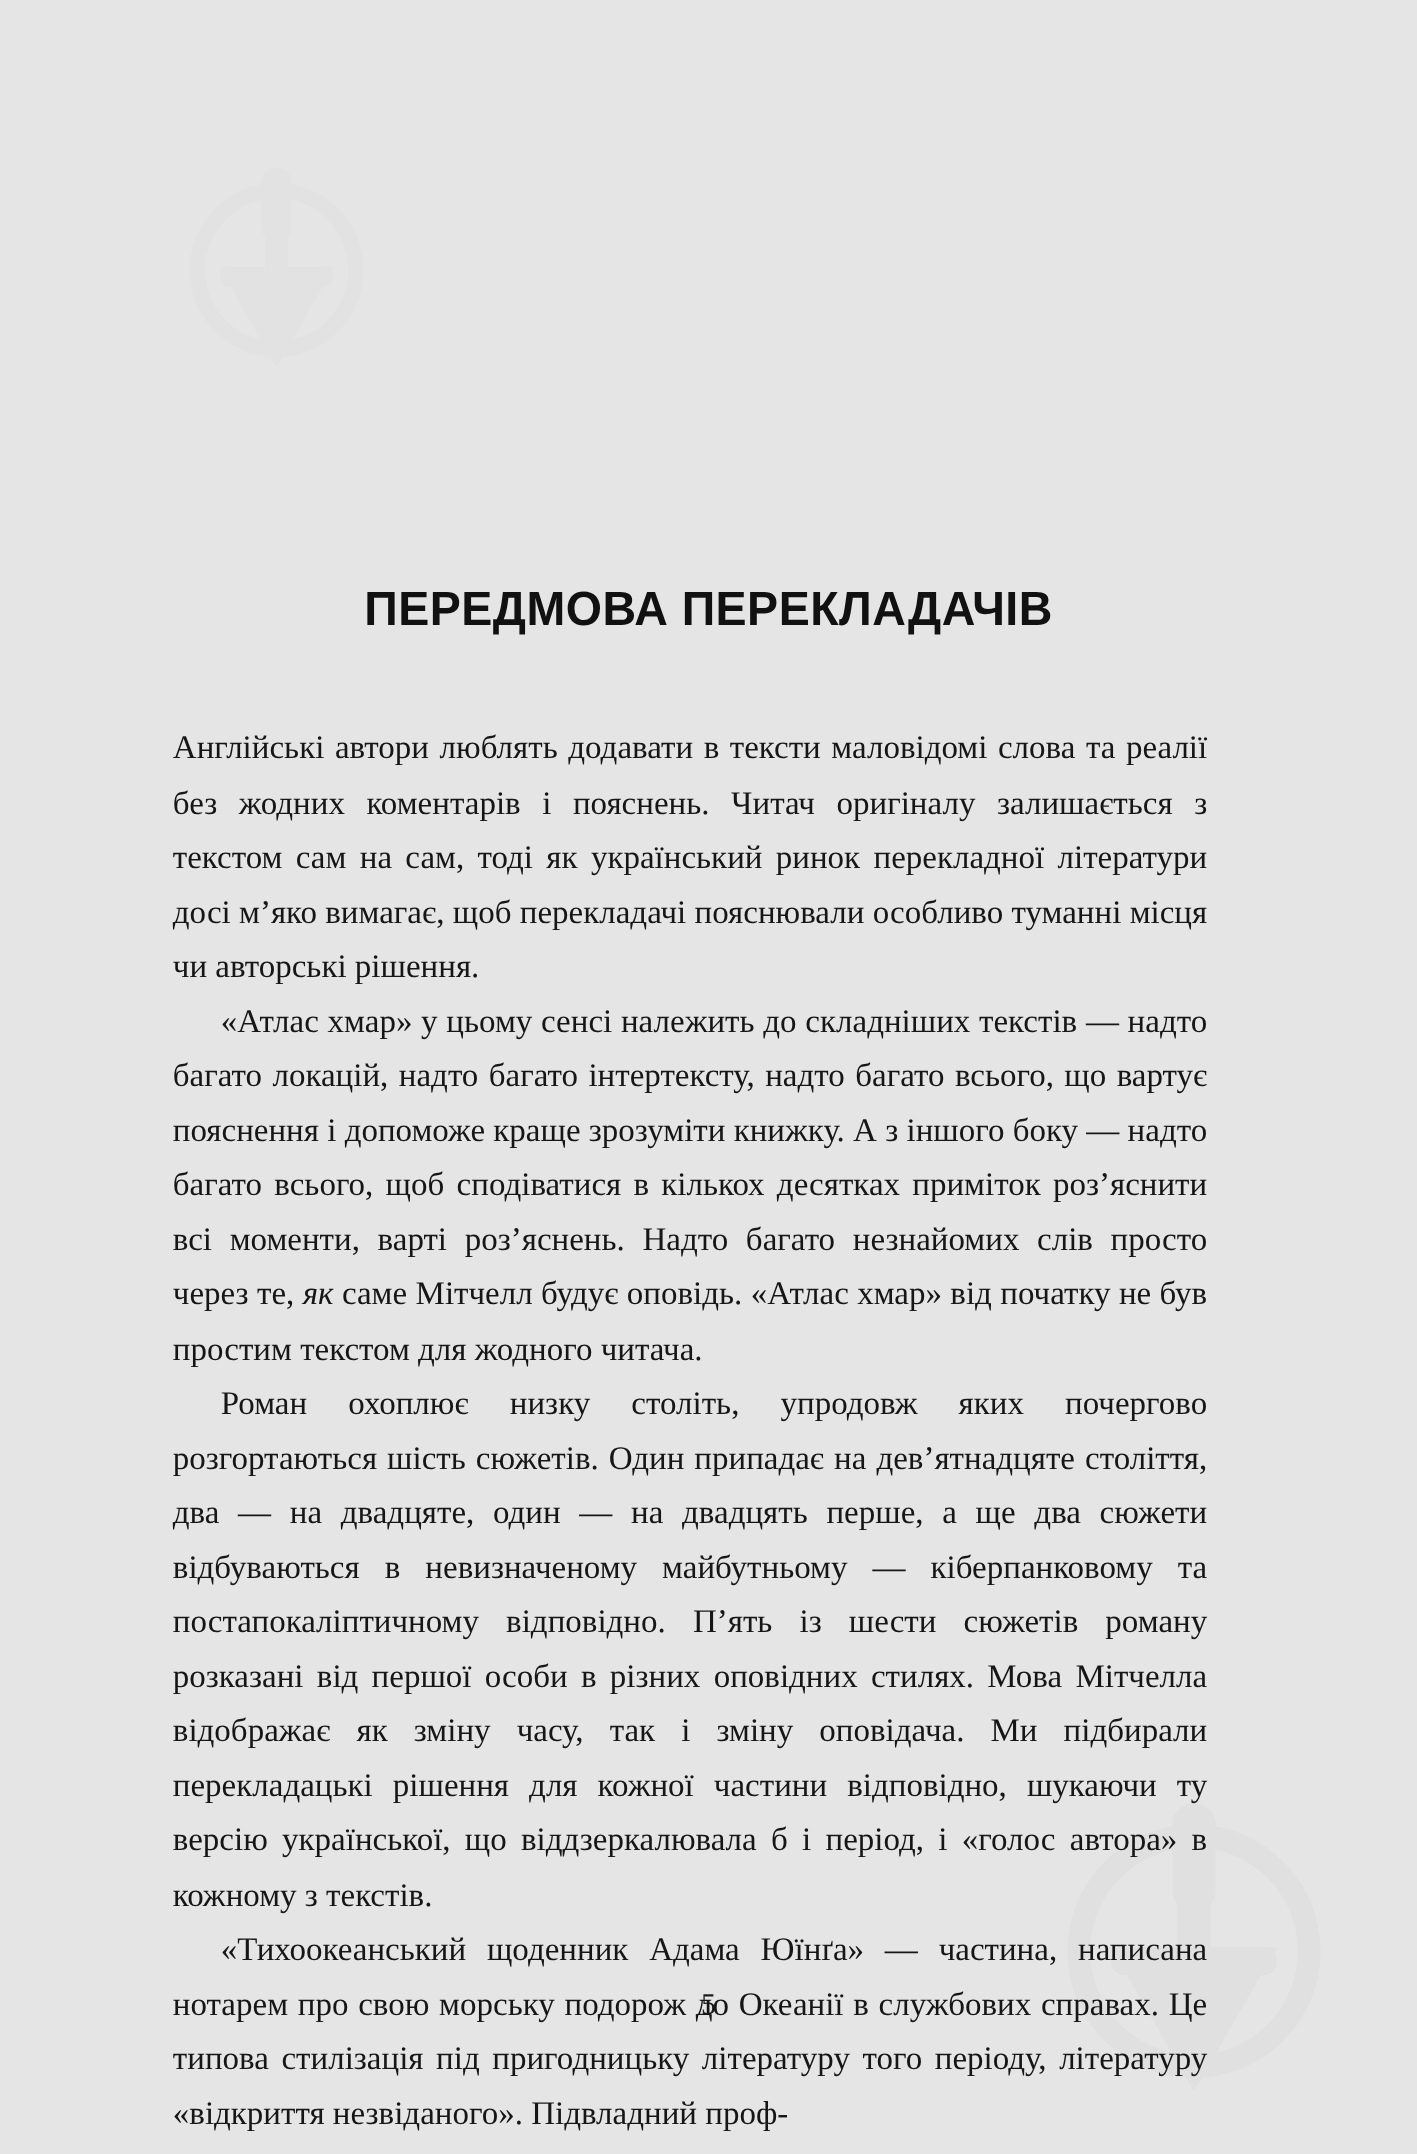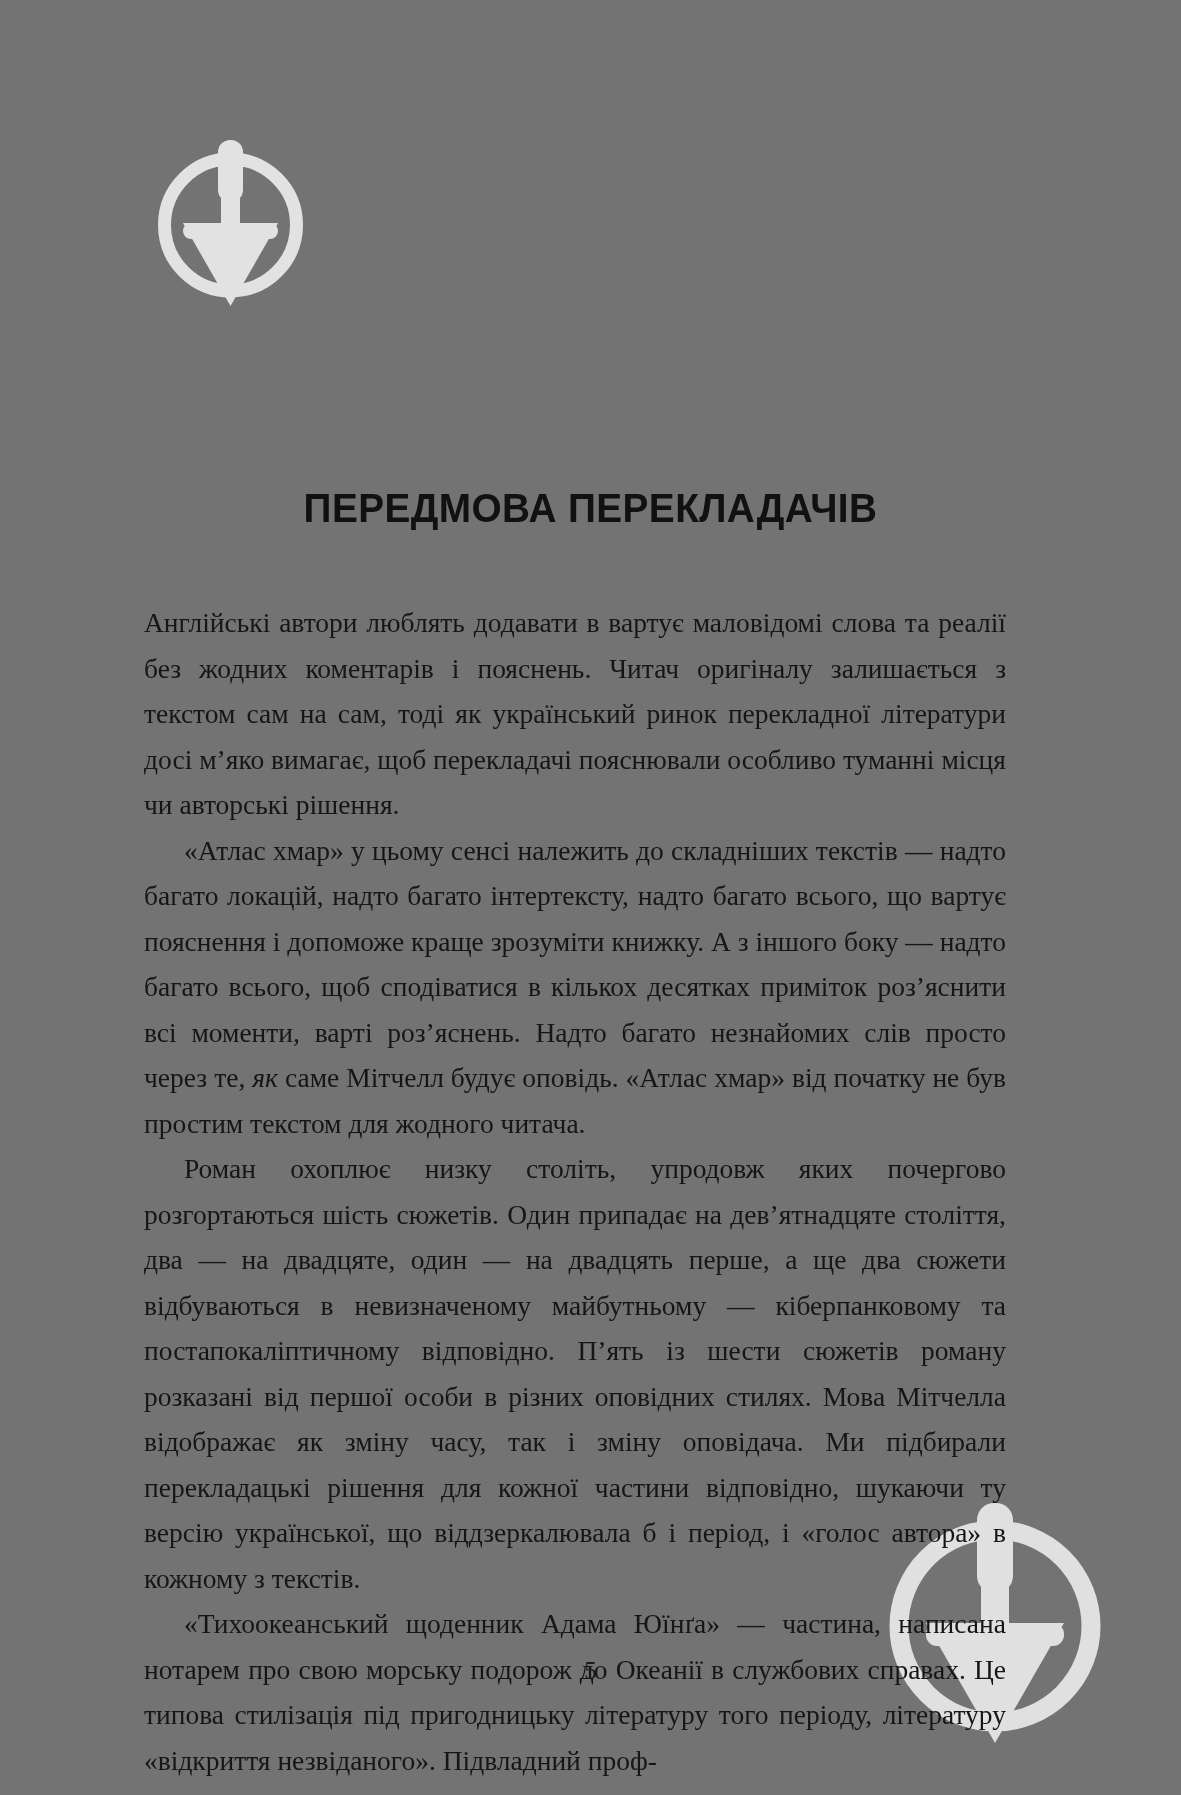--- a/index.html
+++ b/index.html
@@ -5,21 +5,21 @@
   html, body {
     margin: 0;
     padding: 0;
     background: #ffffff;
   }
 
   .page {
     position: relative;
     width: 1181px;
     height: 1795px;
-    background: #737373;
+    background: #e5e5e5;
     overflow: hidden;
     font-family: "Liberation Serif", "DejaVu Serif", serif;
   }
 
   
   .watermark {
     position: absolute;
     pointer-events: none;
     user-select: none;
   }
@@ -115,21 +115,21 @@
       <rect x="113" y="88" width="28" height="76" fill="#e0e0e0"></rect>
       <path d="M58 138 L196 138 L127 258 Z" fill="#e0e0e0"></path>
       <rect x="58" y="138" width="138" height="23" rx="11" fill="#e0e0e0"></rect>
     </svg>
   </div>
 
   <h1 class="page-title">ПЕРЕДМОВА ПЕРЕКЛАДАЧІВ</h1>
 
   <div class="body-text">
 
-    <p>Англійські автори люблять додавати в вартує маловідомі слова та реалії без жодних коментарів і пояснень. Читач оригіналу залишається з текстом сам на сам, тоді як український ринок перекладної літератури досі м’яко вимагає, щоб перекладачі пояснювали особливо туманні місця чи авторські рішення.</p>
+    <p>Англійські автори люблять додавати в тексти маловідомі слова та реалії без жодних коментарів і пояснень. Читач оригіналу залишається з текстом сам на сам, тоді як український ринок перекладної літератури досі м’яко вимагає, щоб перекладачі пояснювали особливо туманні місця чи авторські рішення.</p>
 
     <p class="indented"><span>«Атлас хмар» у цьому сенсі належить до складніших текстів — надто багато локацій, надто багато інтертексту, надто багато всього, що вартує пояснення і допоможе краще зрозуміти книжку. А з іншого боку — надто багато всього, щоб сподіватися в кількох десятках приміток роз’яснити всі моменти, варті роз’яснень. Надто багато незнайомих слів просто через те, </span><em>як</em><span> саме Мітчелл будує оповідь. «Атлас хмар» від початку не був простим текстом для жодного читача.</span></p>
 
     <p class="indented">Роман охоплює низку століть, упродовж яких почергово розгортаються шість сюжетів. Один припадає на дев’ятнадцяте століття, два — на двадцяте, один — на двадцять перше, а ще два сюжети відбуваються в невизначеному майбутньому — кіберпанковому та постапокаліптичному відповідно. П’ять із шести сюжетів роману розказані від першої особи в різних оповідних стилях. Мова Мітчелла відображає як зміну часу, так і зміну оповідача. Ми підбирали перекладацькі рішення для кожної частини відповідно, шукаючи ту версію української, що віддзеркалювала б і період, і «голос автора» в кожному з текстів.</p>
 
     <p class="indented">«Тихоокеанський щоденник Адама Юїнґа» — частина, написана нотарем про свою морську подорож до Океанії в службових справах. Це типова стилізація під пригодницьку літературу того періоду, літературу «відкриття незвіданого». Підвладний проф-</p>
 
   </div>
 
   <div class="folio">5</div>

